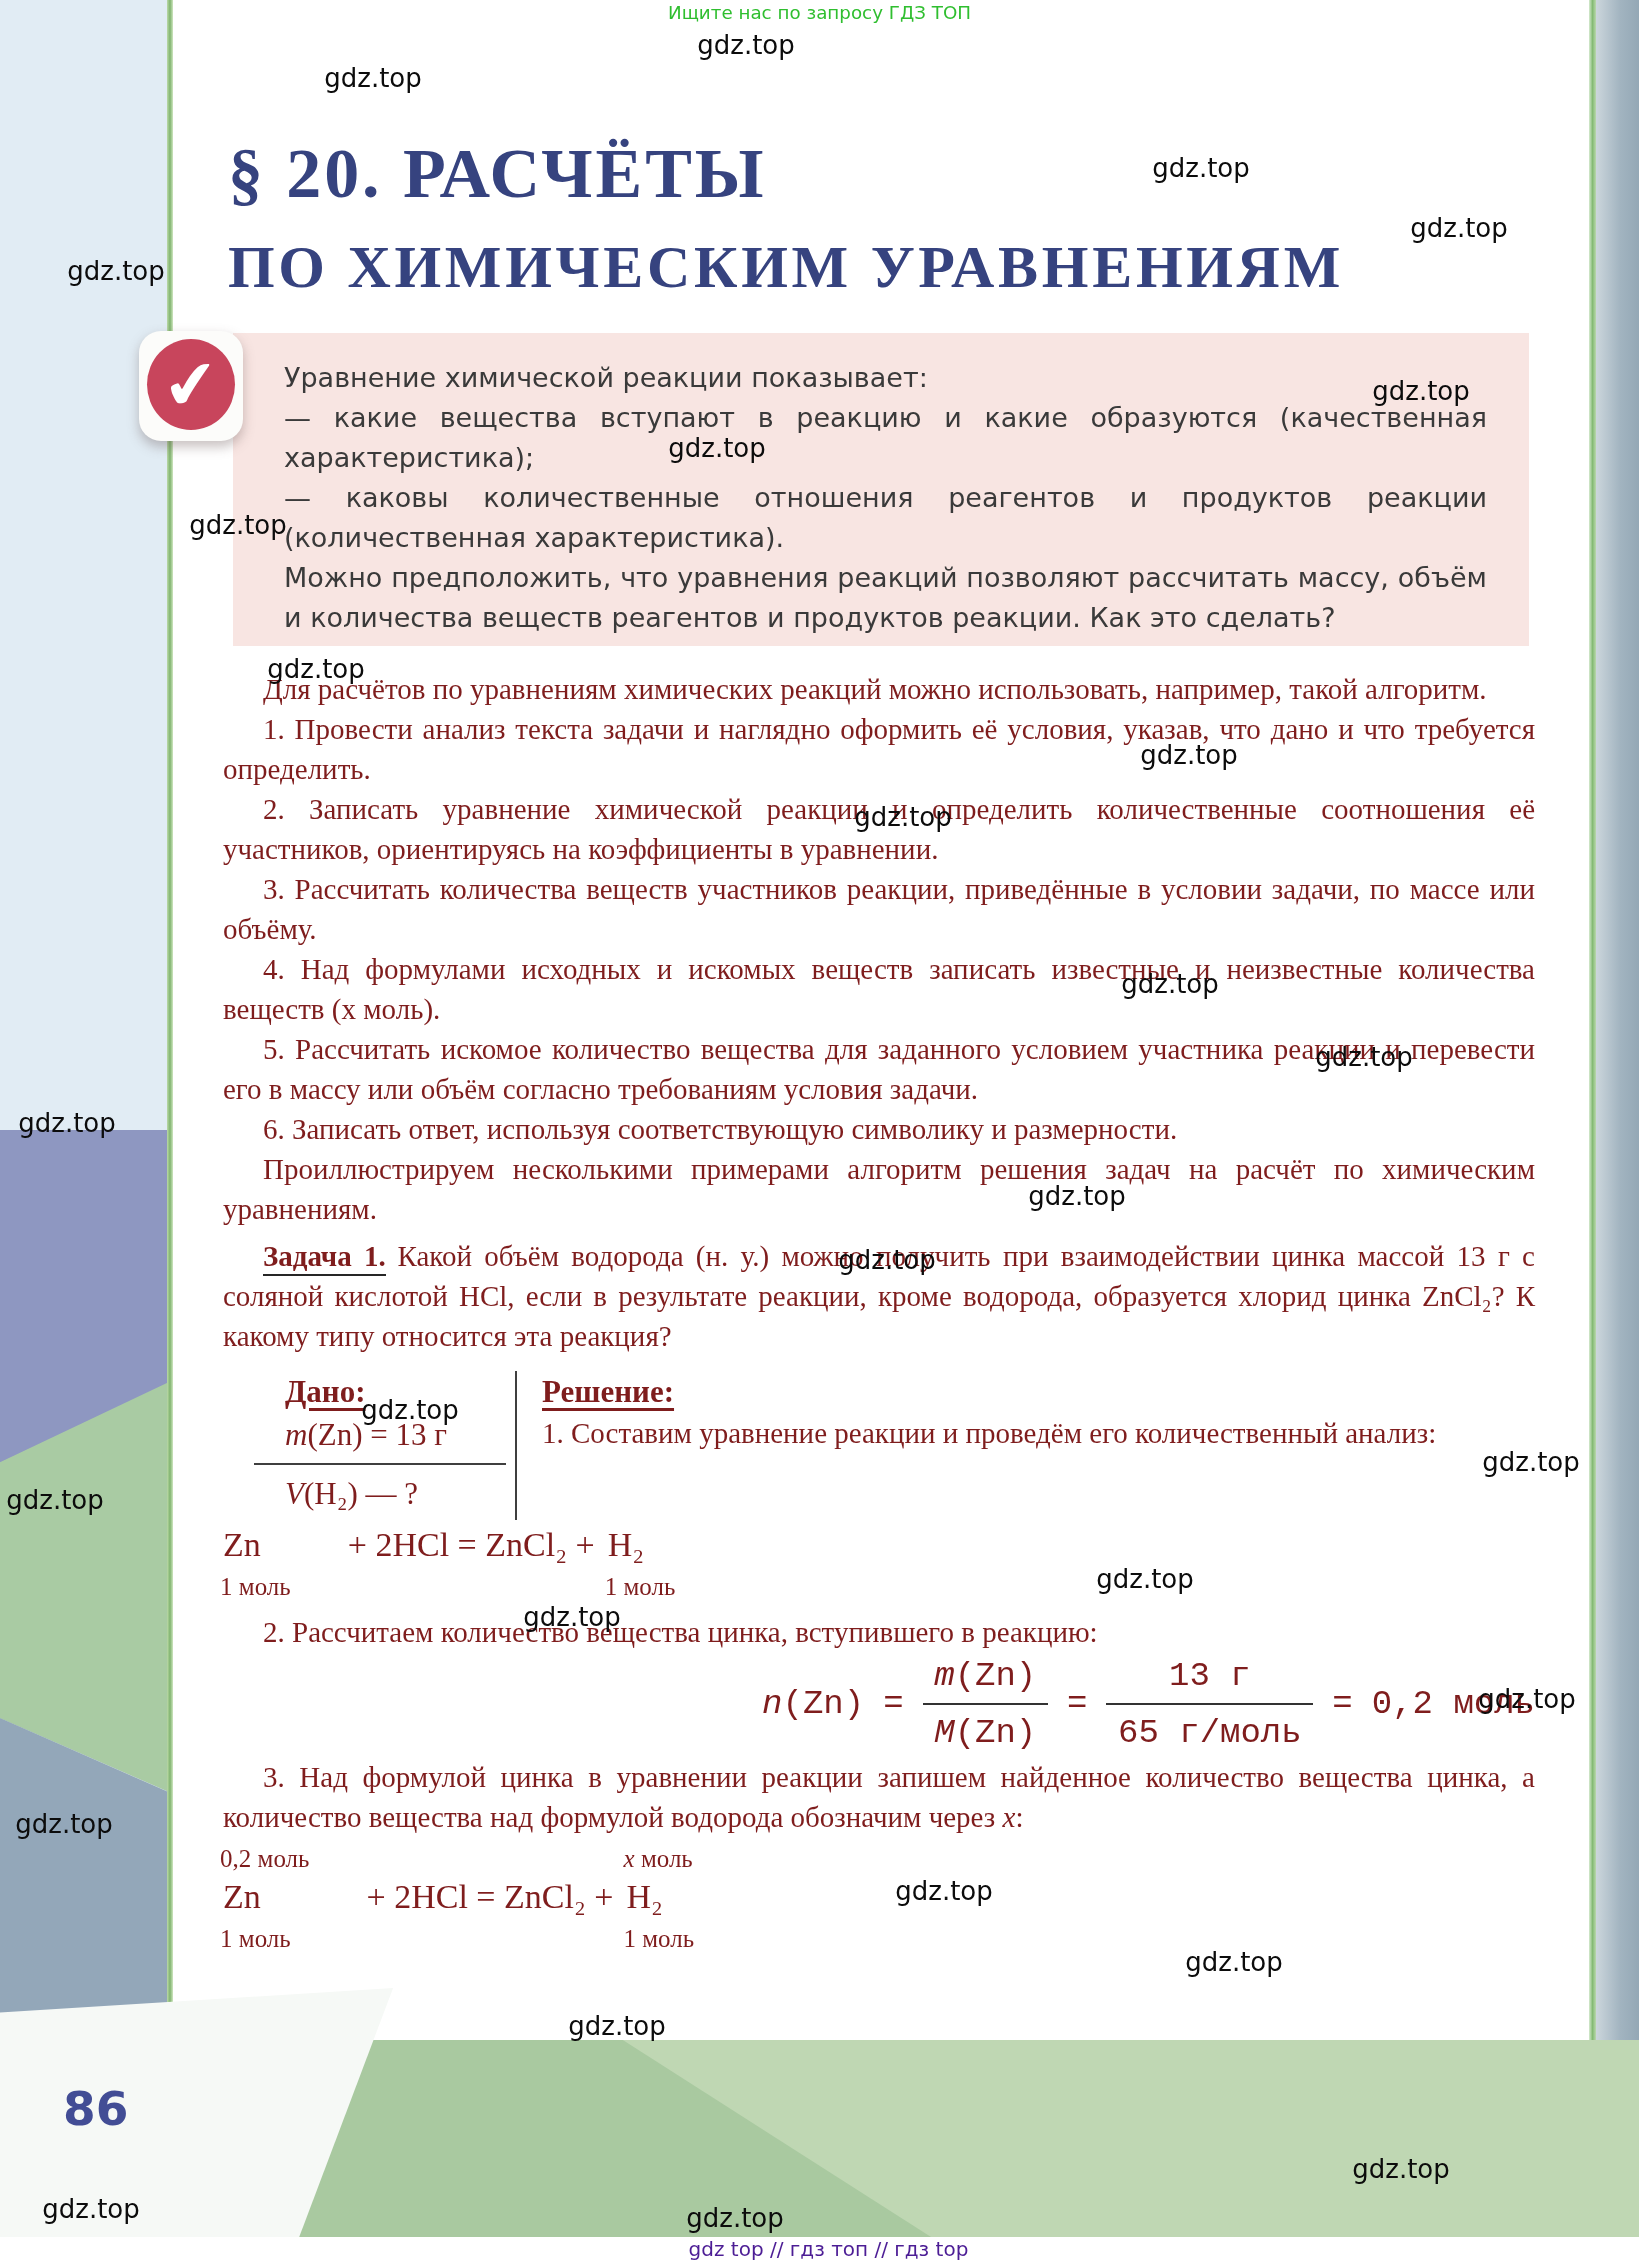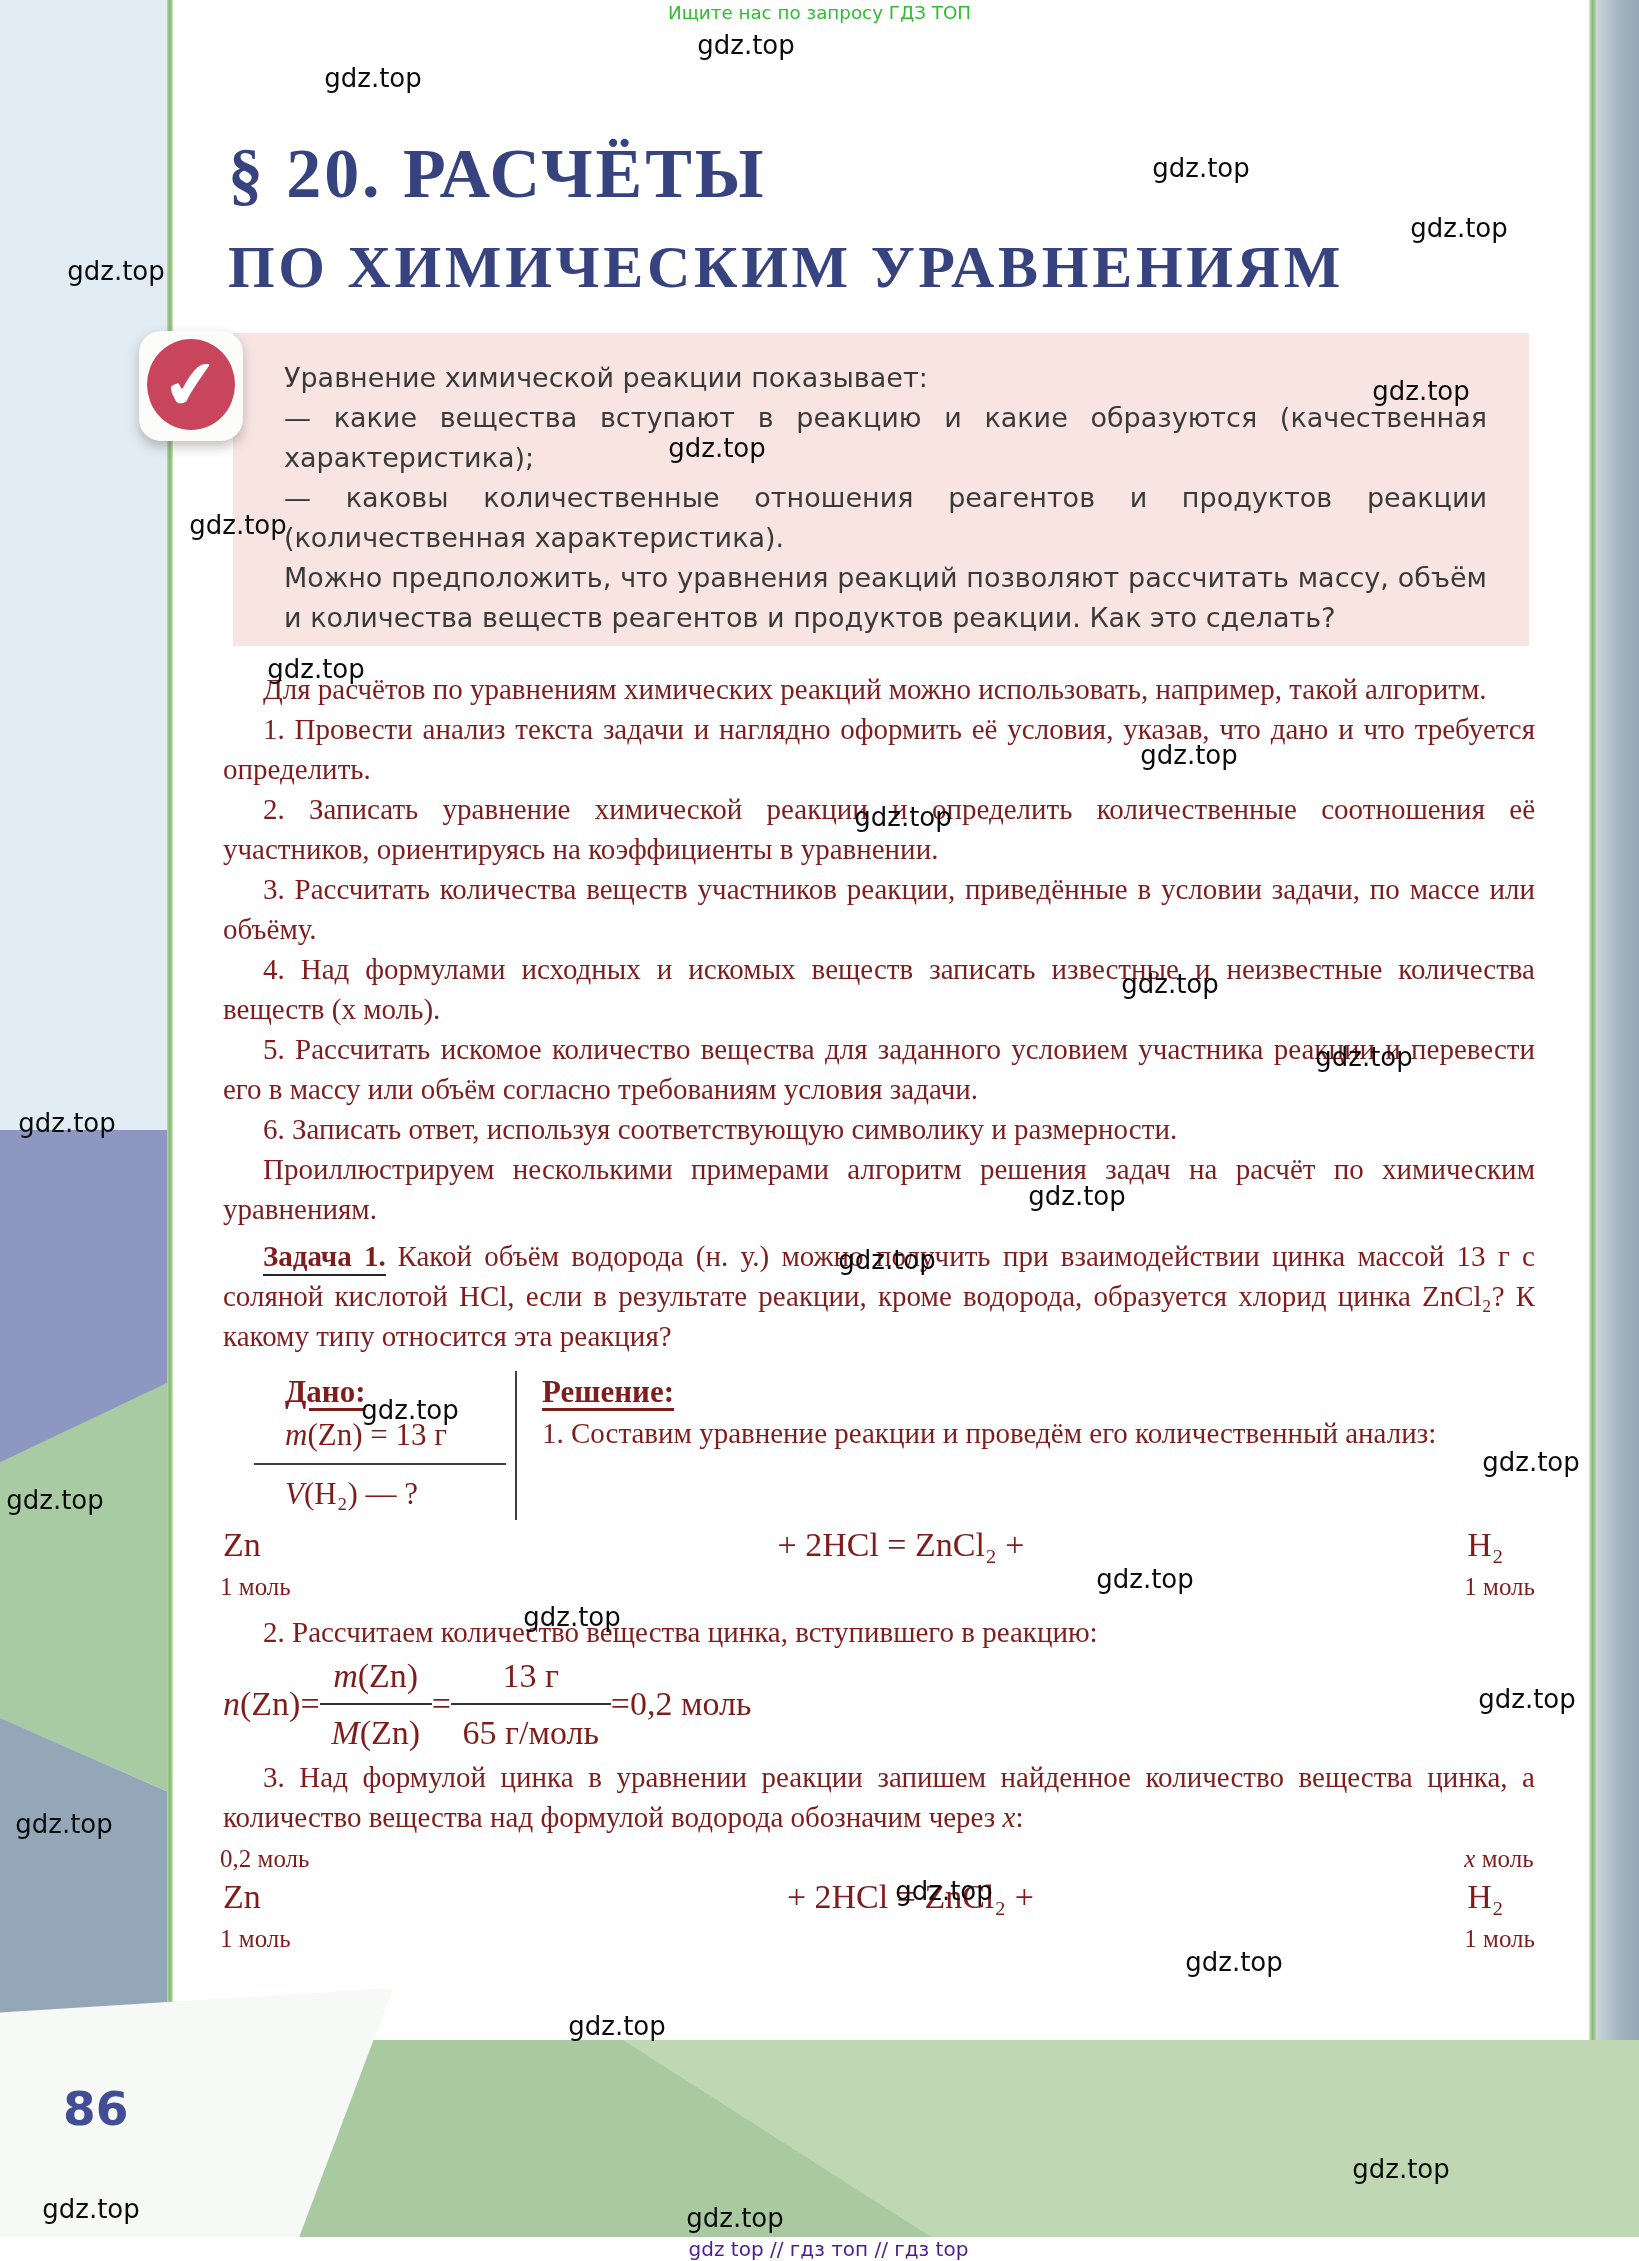--- a/index.html
+++ b/index.html
@@ -58,28 +58,28 @@
 
   .given-grid{display:grid;grid-template-columns:294px 1fr;margin-top:14.6px;}
   .g-left{border-right:2.2px solid #3f3f3f;padding:0 0 4.4px 62px;font-size:31px;line-height:45px;text-align:left;}
   .g-right{padding-left:25px;}
   .g-title{font-weight:bold;text-decoration:underline;text-underline-offset:5.9px;font-size:31px;line-height:41px;text-align:left;}
   .g-rule{border-top:2.2px solid #3f3f3f;margin:5.9px 8.8px 5.9px -31px;}
   .sol-p{margin:1.5px 0 0 0;text-align:justify;font-size:29px;line-height:40px;}
 
   .var{font-style:italic;}
 
-  .equation{display:flex;justify-content:space-between;margin-top:4.4px;font-size:34px;}
+  .equation{display:flex;justify-content:flex-start;margin-top:4.4px;font-size:34px;}
   .eq-col{display:flex;flex-direction:column;}
   .eq-mid .eq-main{padding:0 13px 0 57px;}
   .eq-main{line-height:42px;text-align:left;}
   .eq-top,.eq-bot{font-size:25px;height:35px;line-height:35px;text-align:left;margin-left:-2.9px;}
   .eq-bot{padding-top:2.9px;}
 
-  .formula-row{display:flex;justify-content:flex-start;align-items:center;margin-top:4.4px;font-size:34px;}
+  .formula-row{display:flex;justify-content:flex-end;align-items:center;gap:19px;margin-top:4.4px;font-size:34px;font-family:Liberation Mono, monospace;}
   .frac{display:inline-flex;flex-direction:column;text-align:center;}
   .frac .num{border-bottom:2.2px solid #333333;padding:0 11.7px 7.3px;}
   .frac .den{padding:7.3px 11.7px 0;}
 
   
   .wm-layer{position:absolute;left:0;top:0;width:100%;height:100%;pointer-events:none;}
   .wm{position:absolute;transform:translate(-50%,-50%);font-family:"DejaVu Sans","Liberation Sans",sans-serif;
       font-size:26px;color:#0c0c0c;white-space:nowrap;}
 </style>
 </head>

